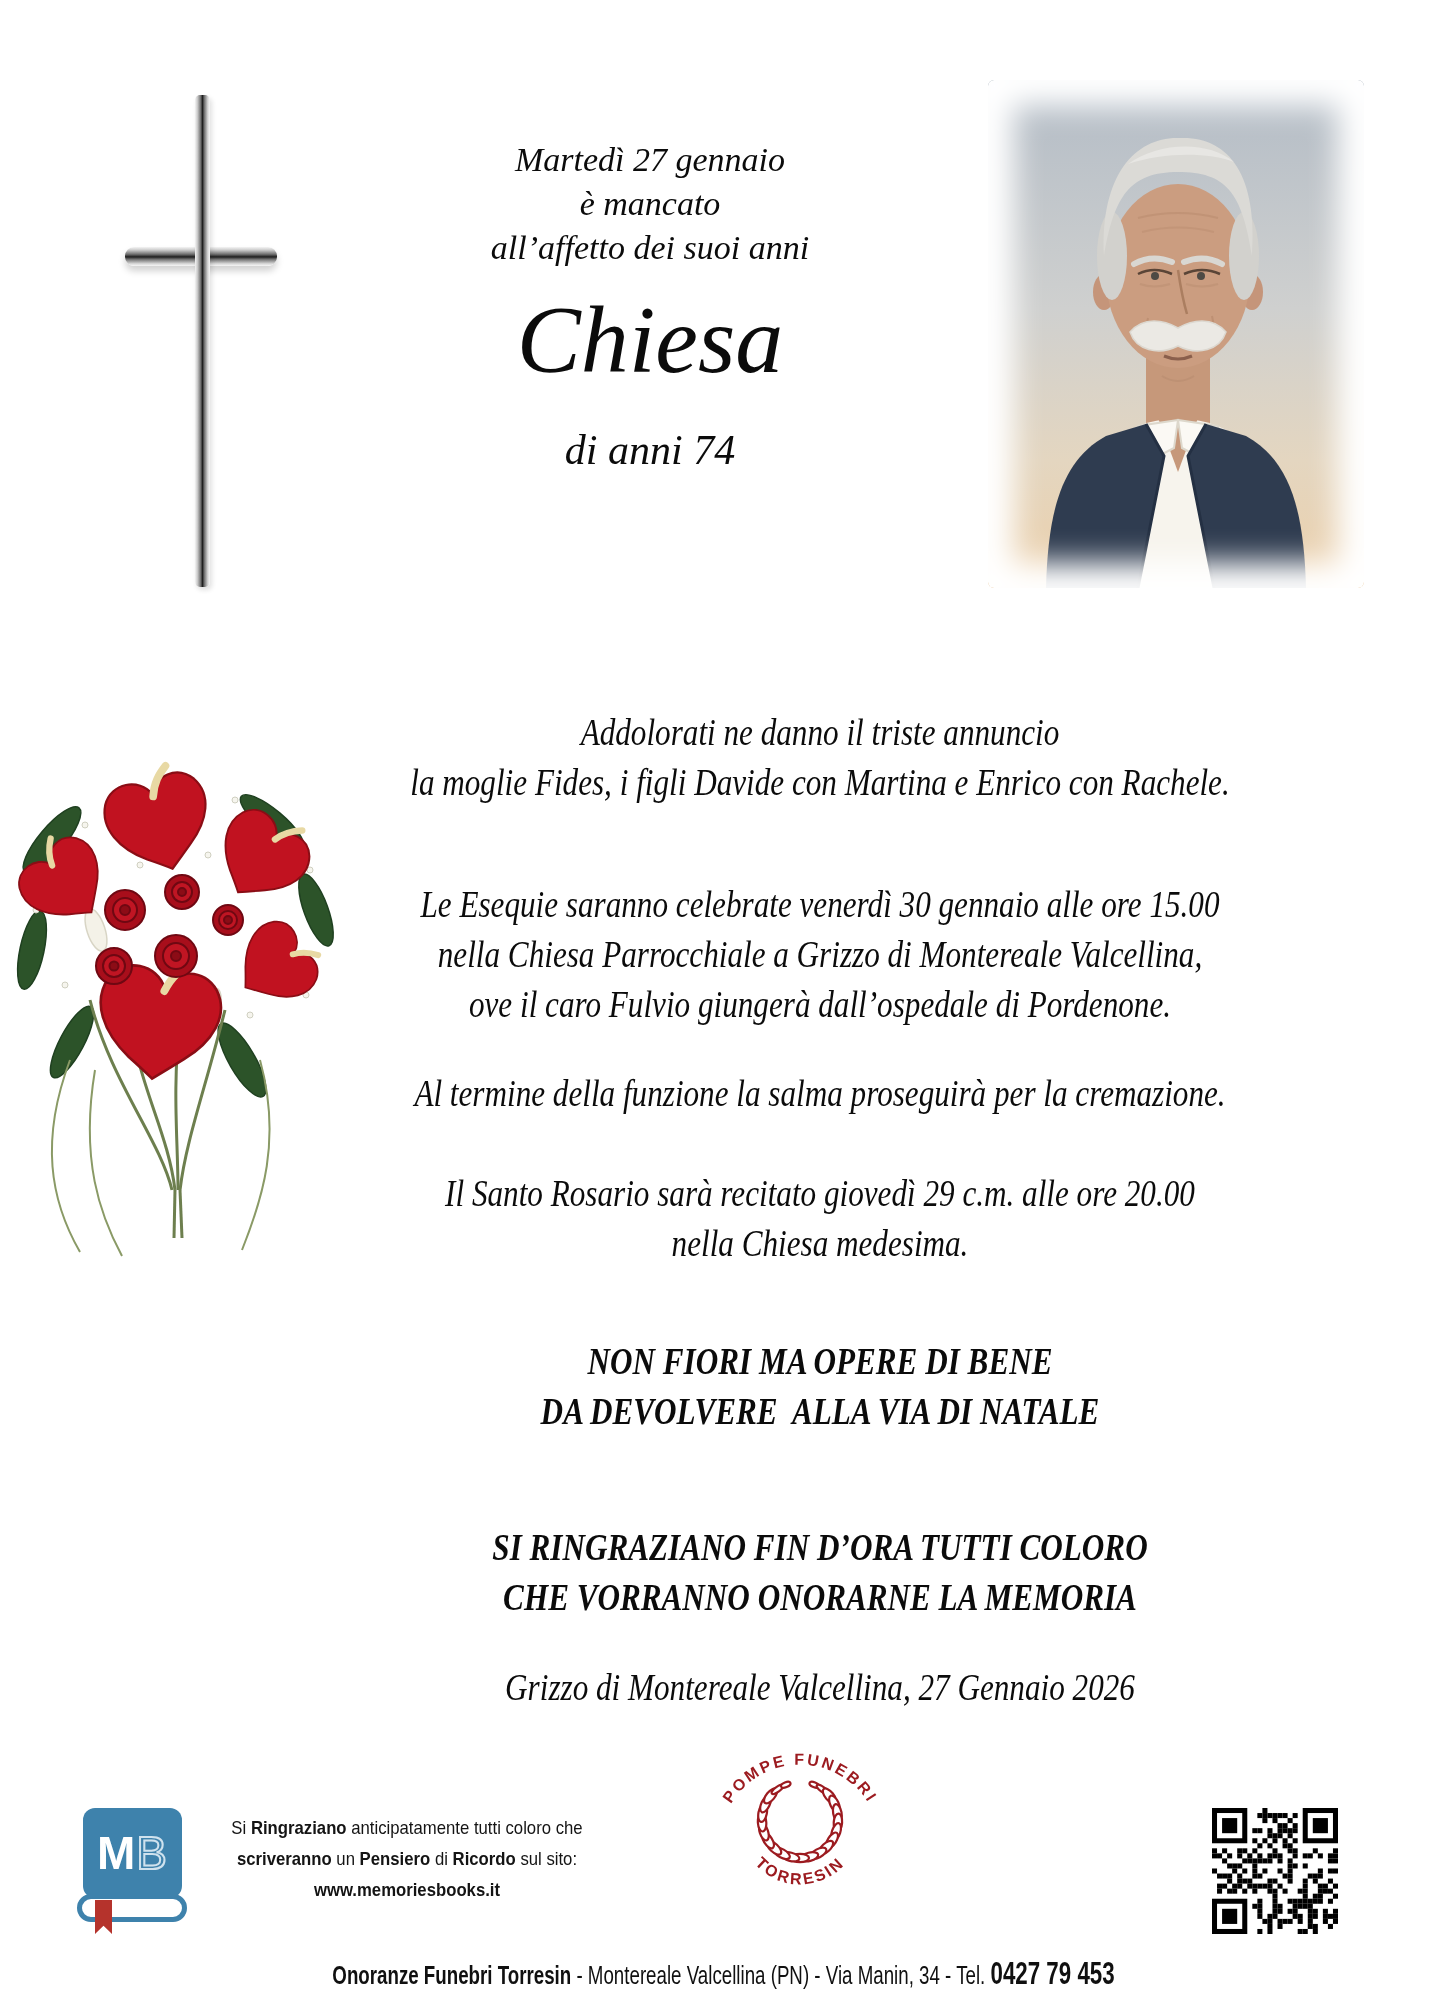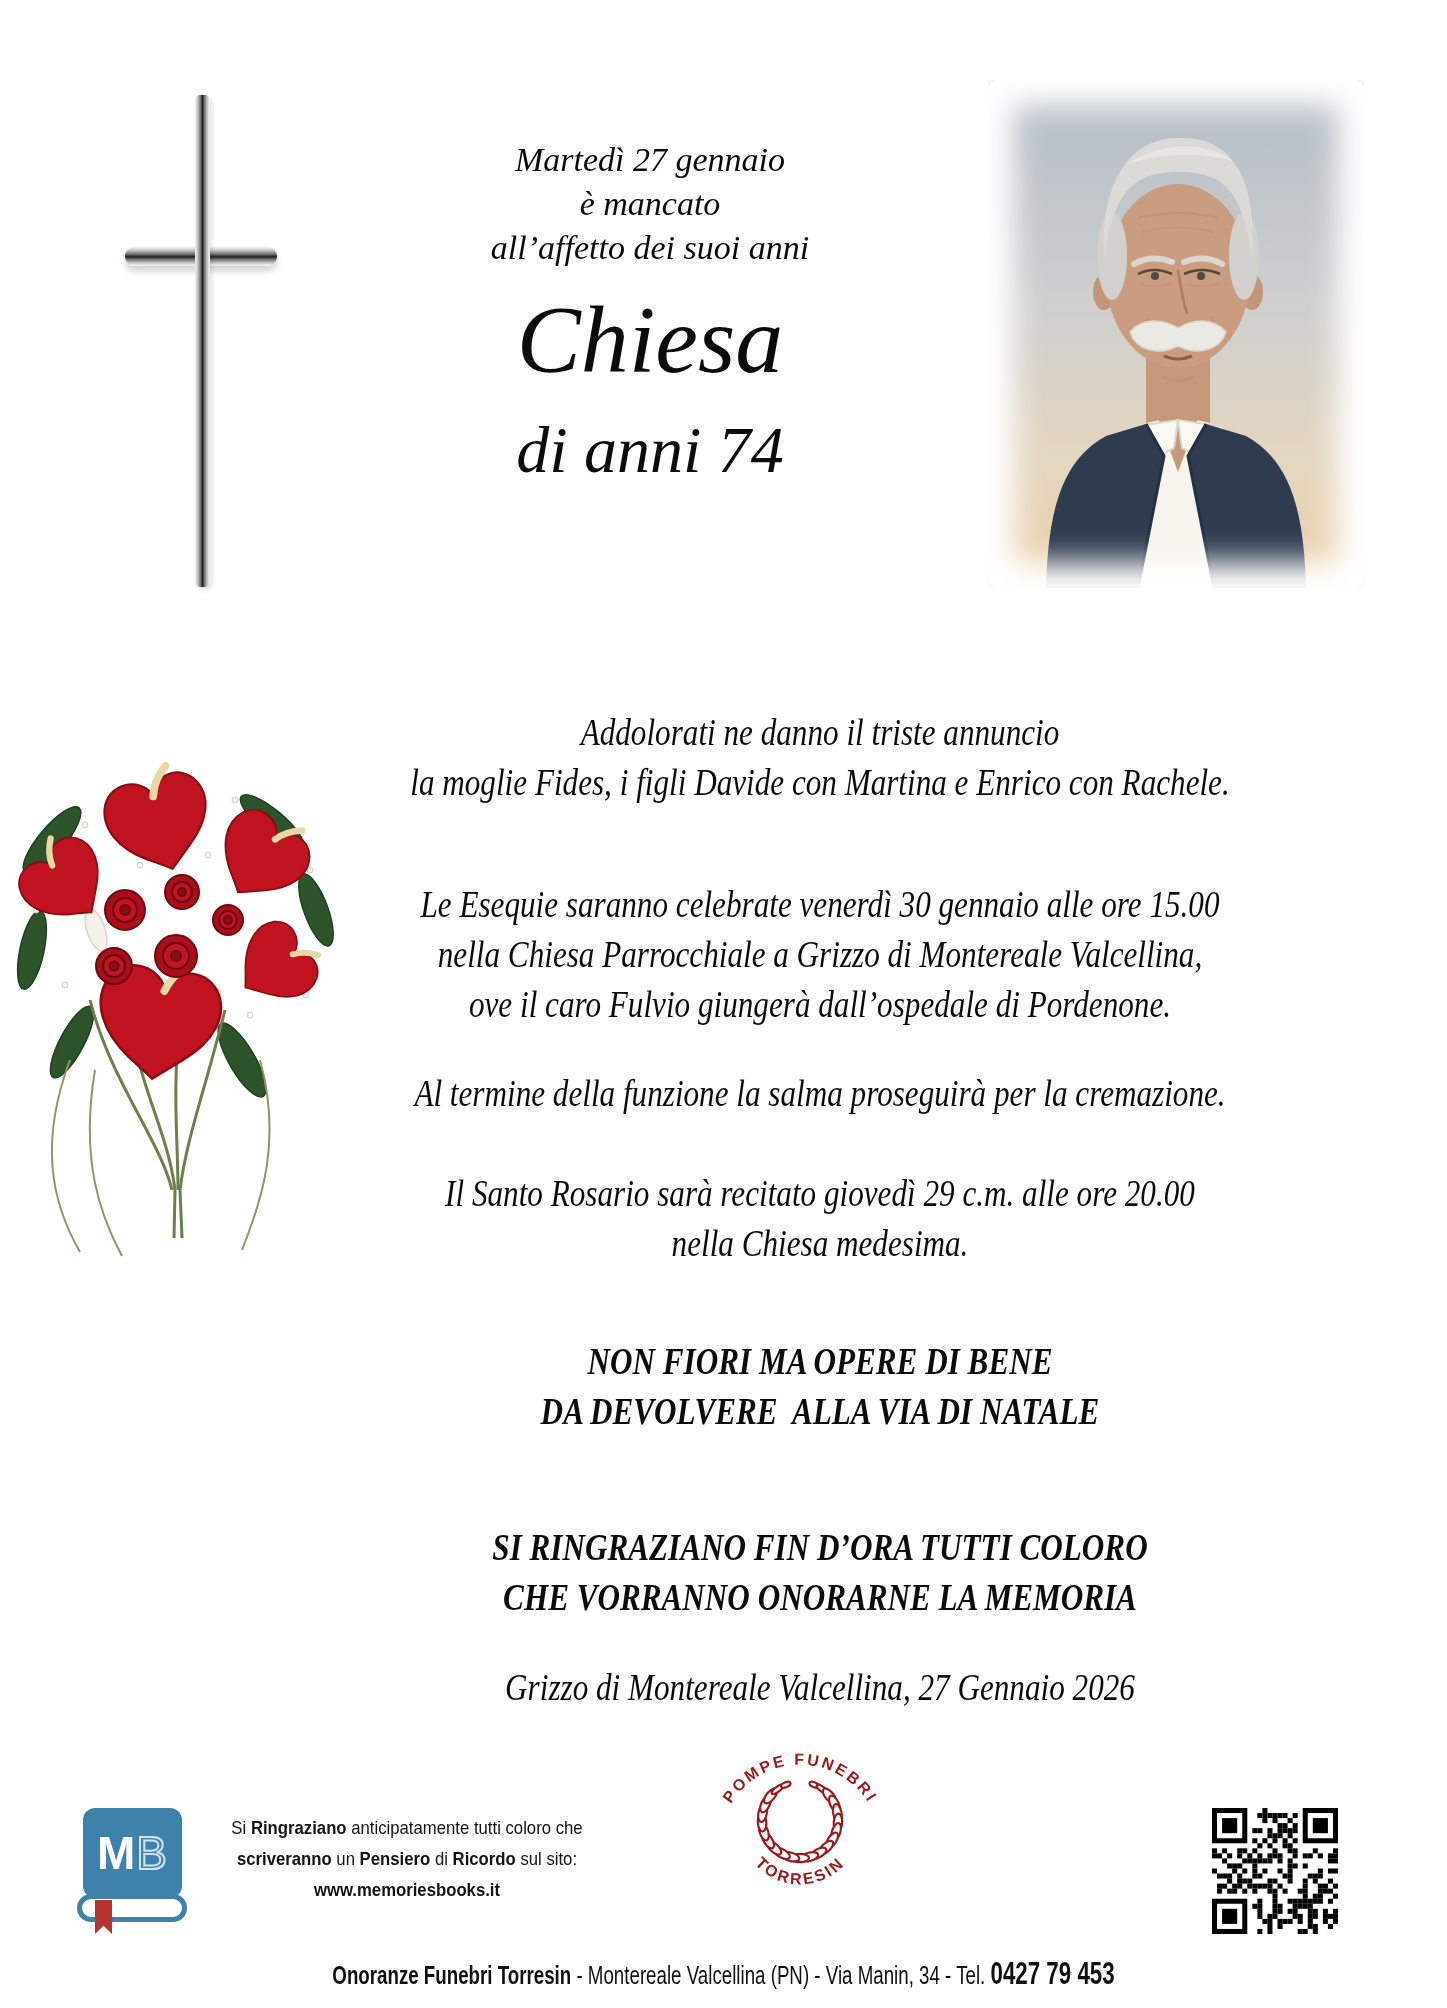--- a/index.html
+++ b/index.html
@@ -13,21 +13,21 @@
     box-shadow:2px 3px 5px rgba(0,0,0,.12);}
   .cross-h{position:absolute;left:5px;top:152px;width:152px;height:19px;border-radius:9px;
     background:linear-gradient(180deg,#f4f4f4 0%,#cccccc 16%,#707070 38%,#1f1f1f 52%,#6e6e6e 64%,#d8d8d8 88%,#f6f6f6 100%);
     box-shadow:0 5px 7px rgba(0,0,0,.18);}
 
   
   .intro{position:absolute;left:400px;top:98px;width:500px;text-align:center;
          font-style:italic;font-size:34px;line-height:44px;margin-top:40px;}
   .name-block{position:absolute;left:400px;top:286px;width:500px;text-align:center;font-style:italic;}
   .name-line{font-size:96px;line-height:108px;}
-  .age-line{font-size:66px;line-height:64px;margin-top:24px;}
+  .age-line{font-size:42px;line-height:64px;margin-top:24px;}
 
   .para{position:absolute;left:320px;width:1000px;text-align:center;font-style:italic;
         font-size:38px;line-height:50px;transform:scaleX(.82);transform-origin:50% 0;}
   .para .ln{white-space:pre-wrap;}
   .para.bold{font-weight:700;}
   .p-announce{top:707px;} .p-funeral{top:879px;} .p-cremation{top:1068px;}
   .p-rosary{top:1168px;} .p-donations{top:1336px;} .p-thanks{top:1522px;} .p-dateline{top:1662px;}
 
   
   .photo{position:absolute;left:988px;top:80px;width:376px;height:508px;border-radius:6px;overflow:hidden;}

